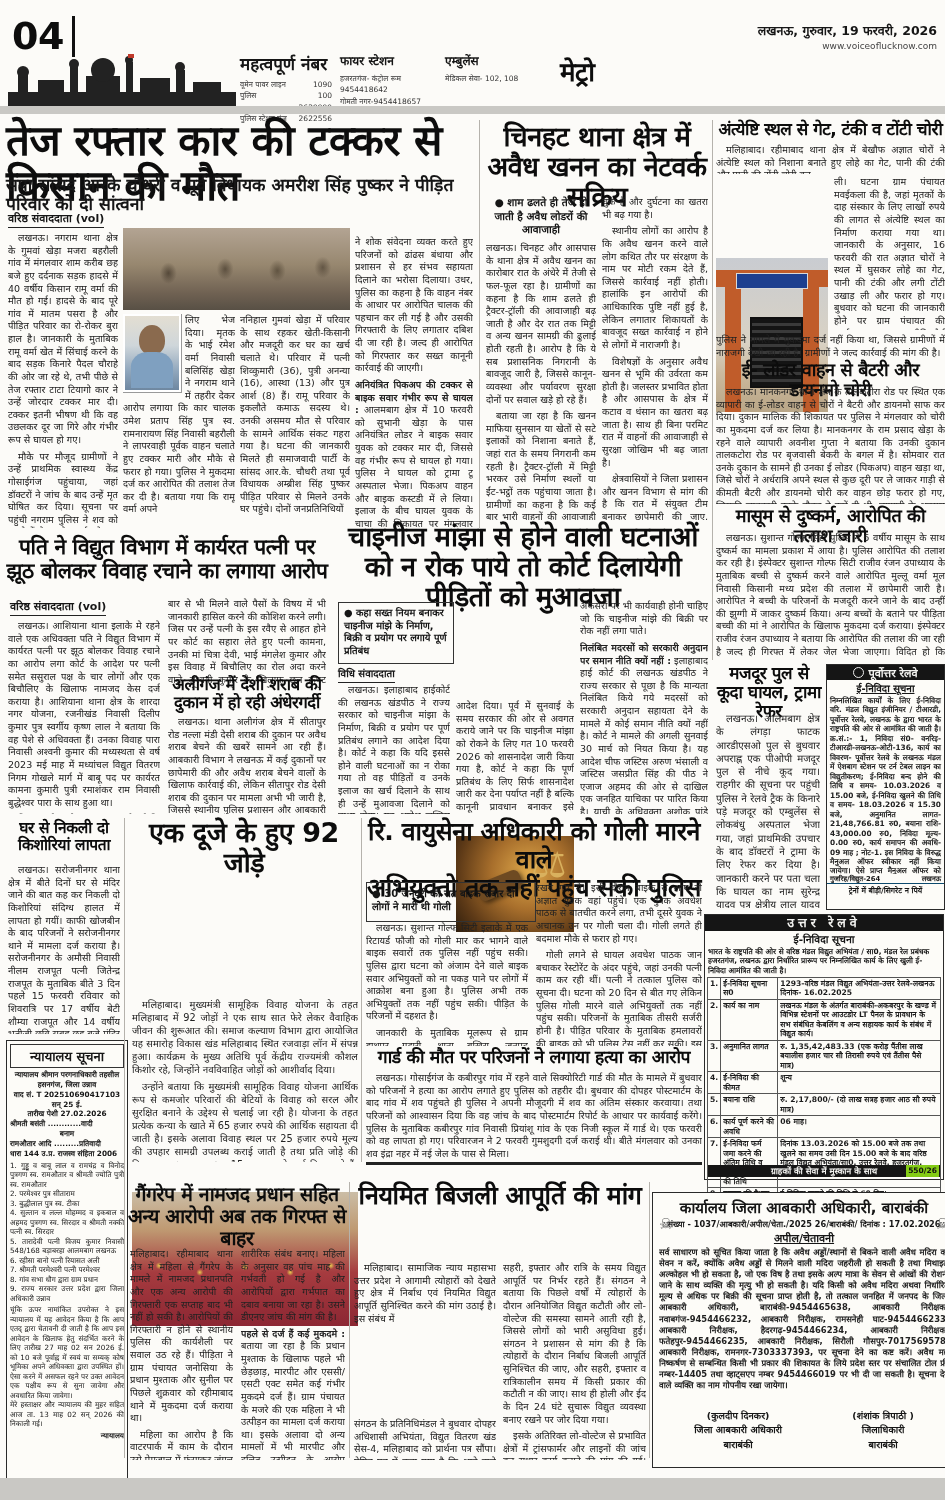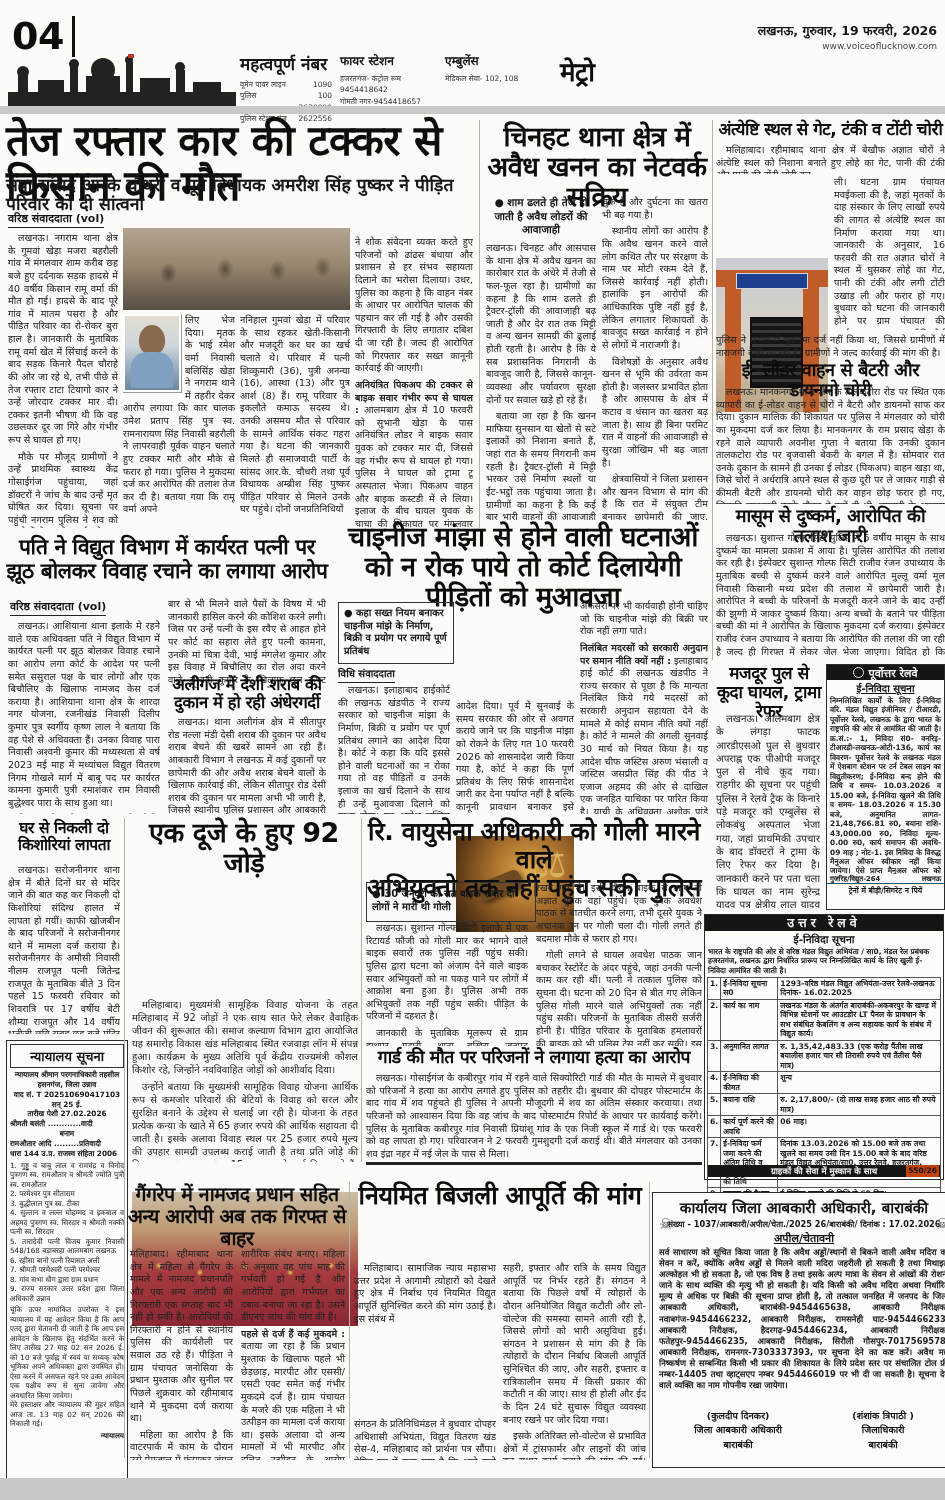--- a/index.html
+++ b/index.html
@@ -290,21 +290,21 @@
           <td>अतिरिक्त सूचना उत्तर रेलवे की वेबसाईट www.ireps.gov.in पर देखी जा सकती है।</td>
         </tr>
   </tbody>
     </table>
   <div style="font-size:7px;font-weight:700;padding:1px 3px 0;">
     <span>सूचना सं0: 1293-वरिष्ठ मंडल विद्युत अभियंता-उत्तर रेलवे-लखनऊ</span><br>
     <span>दिनांक- 16.02.2026</span>
   </div>
   <div class="blackbar" style="position:absolute;left:3px;right:3px;bottom:2px;height:12px;font-size:8.5px;line-height:12px;">
     <span>ग्राहकों की सेवा में मुस्कान के साथ</span>
-    <span style="position:absolute;right:1px;top:0;background:#c2410c;color:#111;padding:0 2px;font-size:7.5px;">550/26</span>
+    <span style="position:absolute;right:1px;top:0;background:#84cc16;color:#111;padding:0 2px;font-size:7.5px;">550/26</span>
   </div>
 </div>
 
 <div class="abs sec-hl" style="left:8px;top:820px;width:112px;font-size:15.5px;">घर से निकली दो किशोरियां लापता</div>
 <div class="abs body-txt" style="left:8px;top:864px;width:112px;height:170px;">
   <p>लखनऊ। सरोजनीनगर थाना क्षेत्र में बीते दिनों घर से मंदिर जाने की बात कह कर निकली दो किशोरियां संदिग्ध हालत में लापता हो गयीं। काफी खोजबीन के बाद परिजनों ने सरोजनीनगर थाने में मामला दर्ज कराया है। सरोजनीनगर के अमौसी निवासी नीलम राजपूत पत्नी जितेन्द्र राजपूत के मुताबिक बीते 3 दिन पहले 15 फरवरी रविवार को शिवरात्रि पर 17 वर्षीय बेटी शौम्या राजपूत और 14 वर्षीय भतीजी छवि सुबह छह बजे मंदिर जाने की बात कहकर घर से निकली थीं, लेकिन वापस नहीं लौटीं। खोजबीन के दौरान पता चला कि दोनों किशोरियां अमौसी रेलवे स्टेशन से ट्रेन में सवार होकर कानपुर की ओर चली गई हैं।</p>
 </div>
 
 <div class="abs notice-box" style="left:6px;top:1040px;width:114px;height:438px;padding:3px;">
   <div class="boxed" style="text-align:center;font-size:13px;font-weight:800;padding:2px;">न्यायालय सूचना</div>

